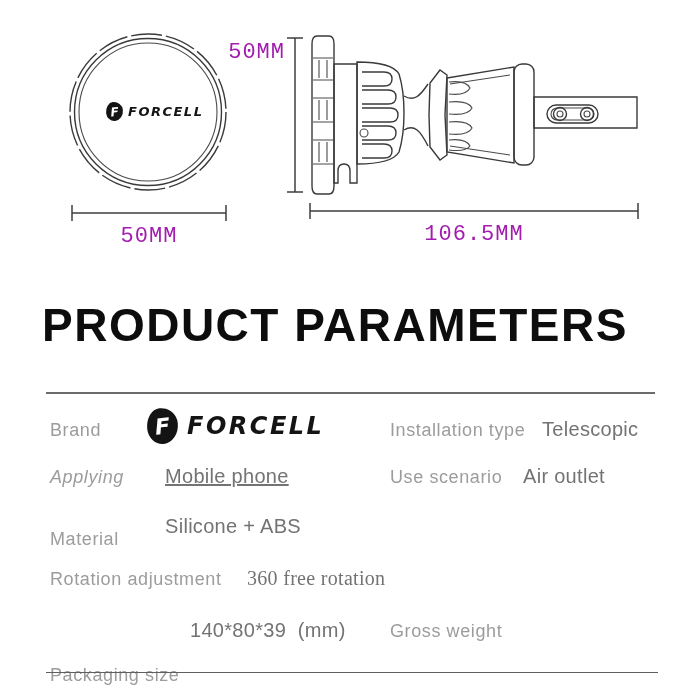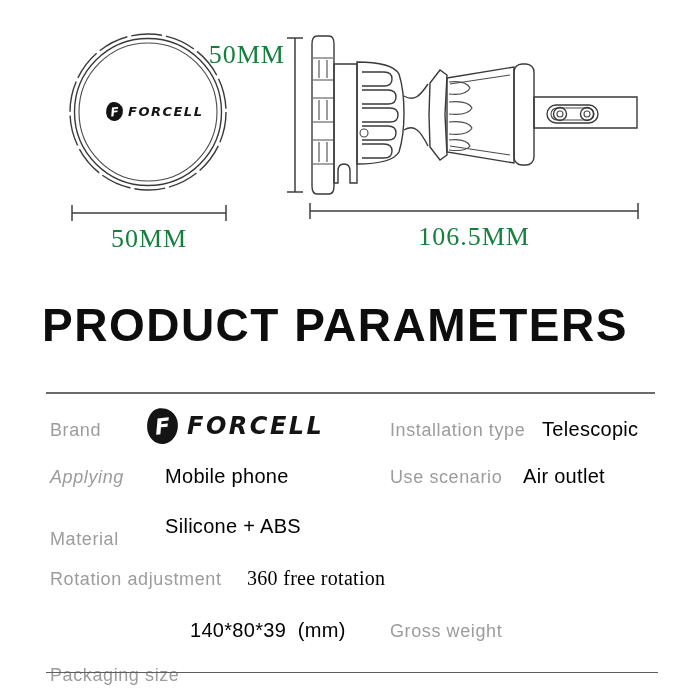--- a/index.html
+++ b/index.html
@@ -10,21 +10,21 @@
   .abs{position:absolute;}
 
   
   #drawing{position:absolute;left:0;top:0;width:700px;height:270px;}
   .ln{fill:none;stroke:#3a3a3a;stroke-width:1.4;}
   .ln-thin{fill:none;stroke:#4a4a4a;stroke-width:1.1;}
   .dim{fill:none;stroke:#3f3f3f;stroke-width:1.5;}
 
   
   .dim-label{
-    font-family:Liberation Serif, serif;font-size:26px;color:#15803d;
+    font-family:Liberation Mono, monospace;font-size:22px;color:#a21caf;
     letter-spacing:1px;white-space:nowrap;
   }
 
   
   .logo{display:flex;align-items:center;}
   .logo-blob{
     background:#141414;color:#ffffff;display:flex;align-items:center;justify-content:center;
     border-radius:46% 54% 52% 48% / 54% 46% 54% 46%;
     transform:rotate(-6deg);
     font-family:"DejaVu Sans", sans-serif;font-weight:bold;font-style:italic;
@@ -45,21 +45,21 @@
   }
   .rule{background:#6b6b6b;}
   .rule-top{left:46px;top:392px;width:609px;height:2px;}
   .rule-bottom{left:46px;top:672px;width:612px;height:1px;background:#5f5f5f;}
 
   
   .param-label{
     font-size:18px;color:#9c9c9c;letter-spacing:0.6px;white-space:pre;
   }
   .param-value{
-    font-size:20px;color:#000000;letter-spacing:0.3px;white-space:pre;
+    font-size:20px;color:#737373;letter-spacing:0.3px;white-space:pre;
   }
 </style>
 </head>
 <body>
 
 <svg id="drawing" viewBox="0 0 700 270" xmlns="http://www.w3.org/2000/svg">
 
   <g>
     <circle class="ln" cx="148" cy="112" r="78" stroke-dasharray="31 4"></circle>
     <circle class="ln" cx="148" cy="112" r="73.5"></circle>
@@ -130,21 +130,21 @@
 <div class="abs logo logo-large" style="left:147px;top:408px;">
   <div class="logo-blob">
     <span>F</span>
   </div>
   <span class="logo-text">FORCELL</span>
 </div>
 <div class="abs param-label" style="left:390px;top:420px;">Installation type</div>
 <div class="abs param-value" style="left:542px;top:418px;">Telescopic</div>
 
 <div class="abs param-label" style="left:50px;top:467px;font-style:italic;">Applying</div>
-<div class="abs param-value" style="left:165px;top:465px;">Mobile phone</div>
+<div class="abs param-value" style="left:165px;top:465px;text-decoration:underline;">Mobile phone</div>
 <div class="abs param-label" style="left:390px;top:467px;">Use scenario</div>
 <div class="abs param-value" style="left:523px;top:465px;">Air outlet</div>
 
 <div class="abs param-label" style="left:50px;top:517px;margin-top:12px;">Material</div>
 <div class="abs param-value" style="left:165px;top:515px;">Silicone + ABS</div>
 
 <div class="abs param-label" style="left:50px;top:569px;">Rotation adjustment</div>
 <div class="abs param-value" style="left:247px;top:567px;font-family:Liberation Serif, serif;">360 free rotation</div>
 
 <div class="abs param-label" style="left:50px;top:621px;margin-top:44px;">Packaging size</div>

